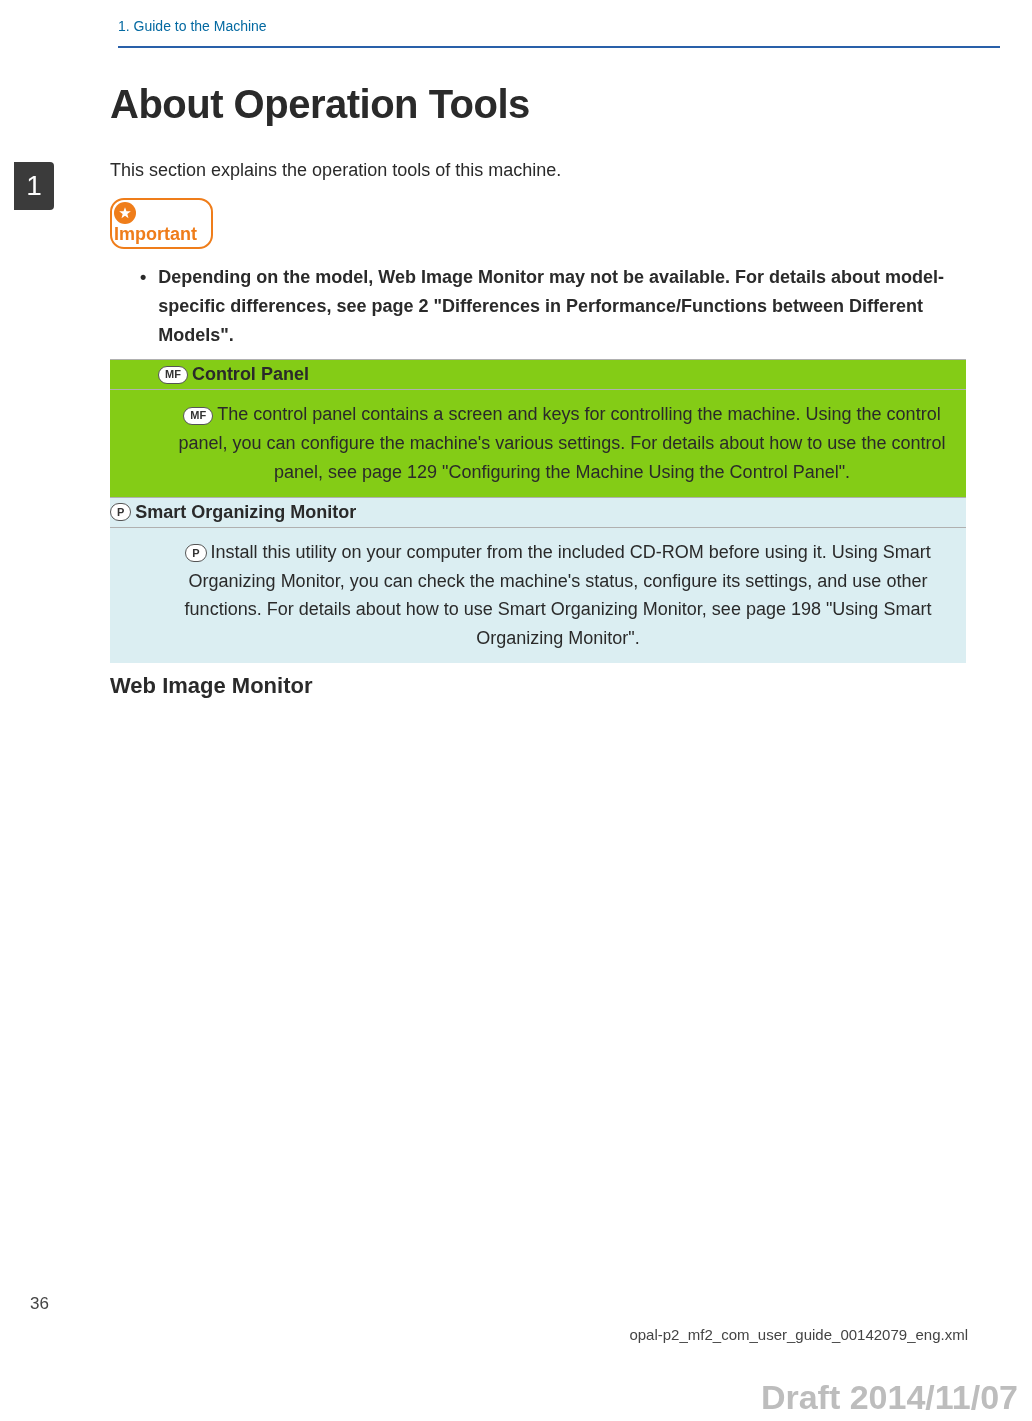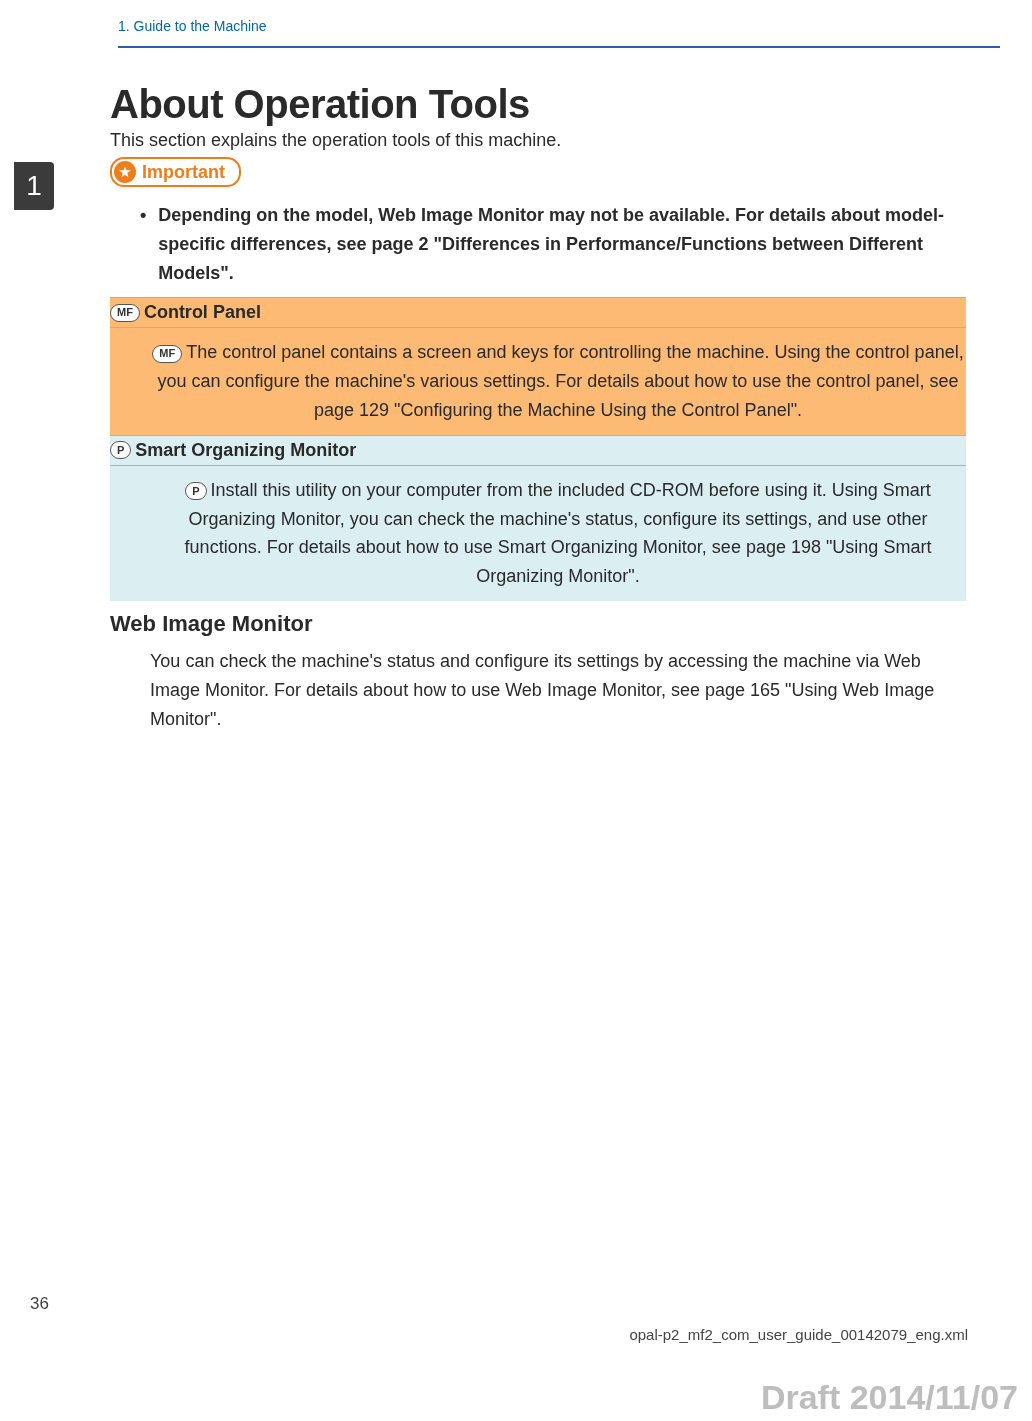--- a/index.html
+++ b/index.html
@@ -39,34 +39,35 @@
     .content {
       position: absolute;
       left: 110px;
       right: 66px;
       top: 82px;
     }
     h1 {
       font-size: 40px;
       font-weight: bold;
       color: #2a2a2a;
+      margin-bottom: 30px;
       letter-spacing: -0.5px;
     }
     .intro {
       font-size: 18px;
-      margin-bottom: 3px;
+      margin-bottom: 14px;
       line-height: 1.5;
     }
     .important-label {
       display: inline-flex;
-      align-items: center;
       border: 2px solid #ef7d1a;
       border-radius: 14px;
       padding: 2px 14px 2px 2px;
       margin-bottom: 14px;
+      flex-direction: column;
     }
     .important-label .star {
       width: 22px;
       height: 22px;
       border-radius: 50%;
       background: #ef7d1a;
       display: inline-flex;
       align-items: center;
       justify-content: center;
       margin-right: 6px;
@@ -112,21 +113,21 @@
       font-weight: bold;
       display: flex;
       align-items: center;
     }
     .section-body {
       padding: 10px 0 10px 40px;
       font-size: 18px;
       line-height: 1.6;
       text-align: center;
     }
-    .mf-bg { background: #fdba74; }
+    .mf-bg { background: #84cc16; padding-left: 48px; }
     .p-bg { background: #dbeef2; }
     .plain-title {
       font-size: 22px;
       font-weight: bold;
       padding: 10px 0 6px 0;
     }
     .plain-body {
       padding: 4px 0 10px 40px;
       font-size: 18px;
       line-height: 1.6;
@@ -194,21 +195,20 @@
   <div class="section-title-row p-bg">
     <span class="badge">P</span>
     <span>Smart Organizing Monitor</span>
   </div>
   <div class="section-body p-bg">
     <span class="badge">P</span><span>Install this utility on your computer from the included CD-ROM before using it. Using Smart Organizing Monitor, you can check the machine's status, configure its settings, and use other functions. For details about how to use Smart Organizing Monitor, see page 198 "Using Smart Organizing Monitor".</span>
   </div>
 
   
   <div class="plain-title">Web Image Monitor</div>
-  <div class="plain-body">You can check the machine's status and configure its settings by accessing the machine via Web Image Monitor. For details about how to use Web Image Monitor, see page 165 "Using Web Image Monitor".</div>
 </div>
 
 <div class="footer">
   <span>36</span>
   <span class="right">opal-p2_mf2_com_user_guide_00142079_eng.xml</span>
 </div>
 
 <div class="draft">Draft 2014/11/07</div>
 
 </body></html>

